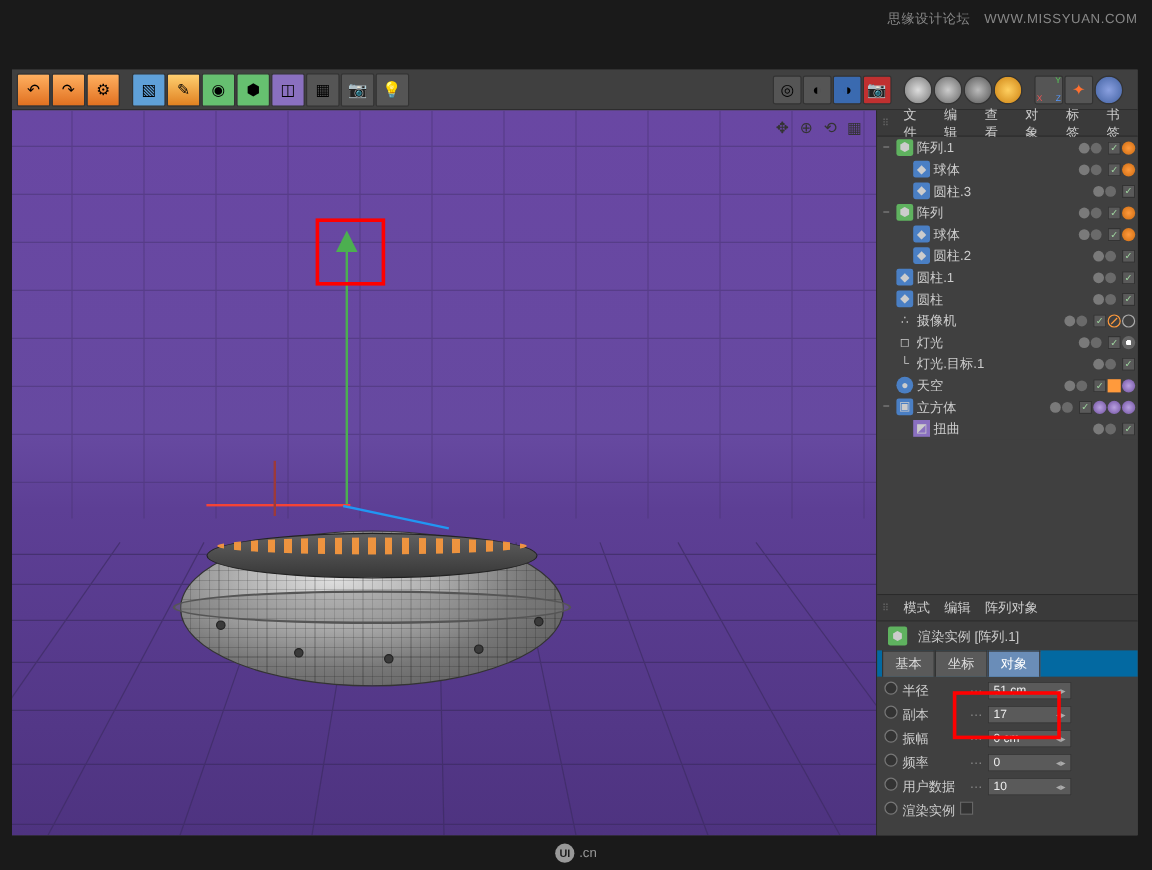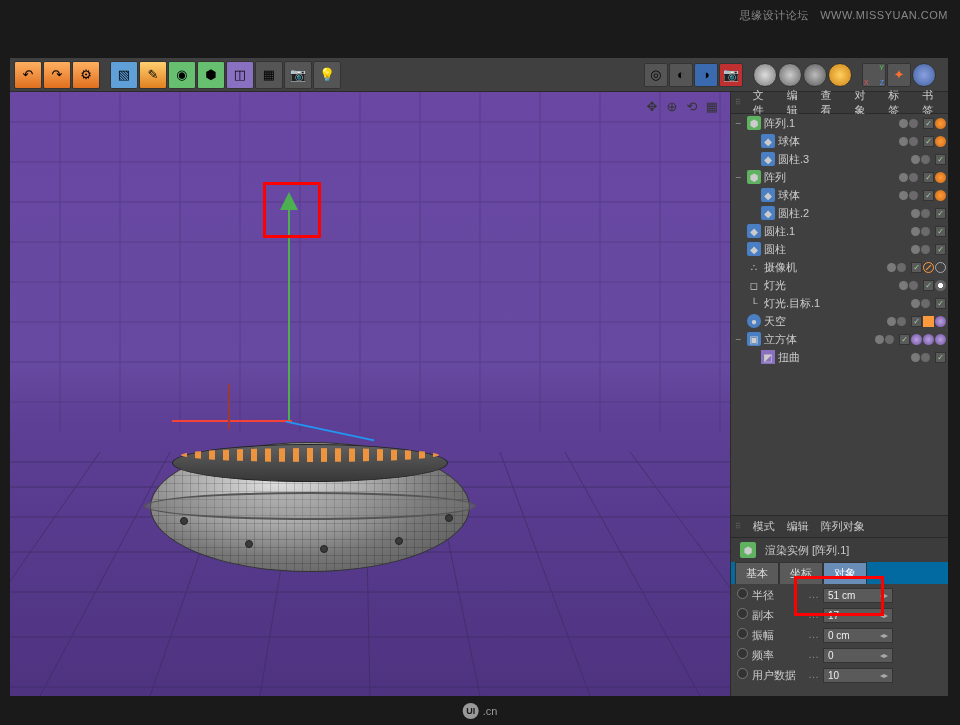--- a/index.html
+++ b/index.html
@@ -377,19 +377,24 @@
                 <span style="color:#888">…</span>
                 <span class="fld">0<span class="spin">◂▸</span></span>
               </div>
               <div class="attr-row">
                 <span class="rad"></span>
                 <span class="lbl">用户数据</span>
                 <span style="color:#888">…</span>
                 <span class="fld">10<span class="spin">◂▸</span></span>
               </div>
             </div>
+          <div class="attr-row">
+            <span class="rad"></span>
+            <span class="lbl" style="width:auto">渲染实例</span>
+            <span class="chk2"></span>
+          </div>
         </div>
       </div>
     </div>
   </div>
 
   <div class="red-highlight-2"></div>
 </div>
 
 </body></html>

